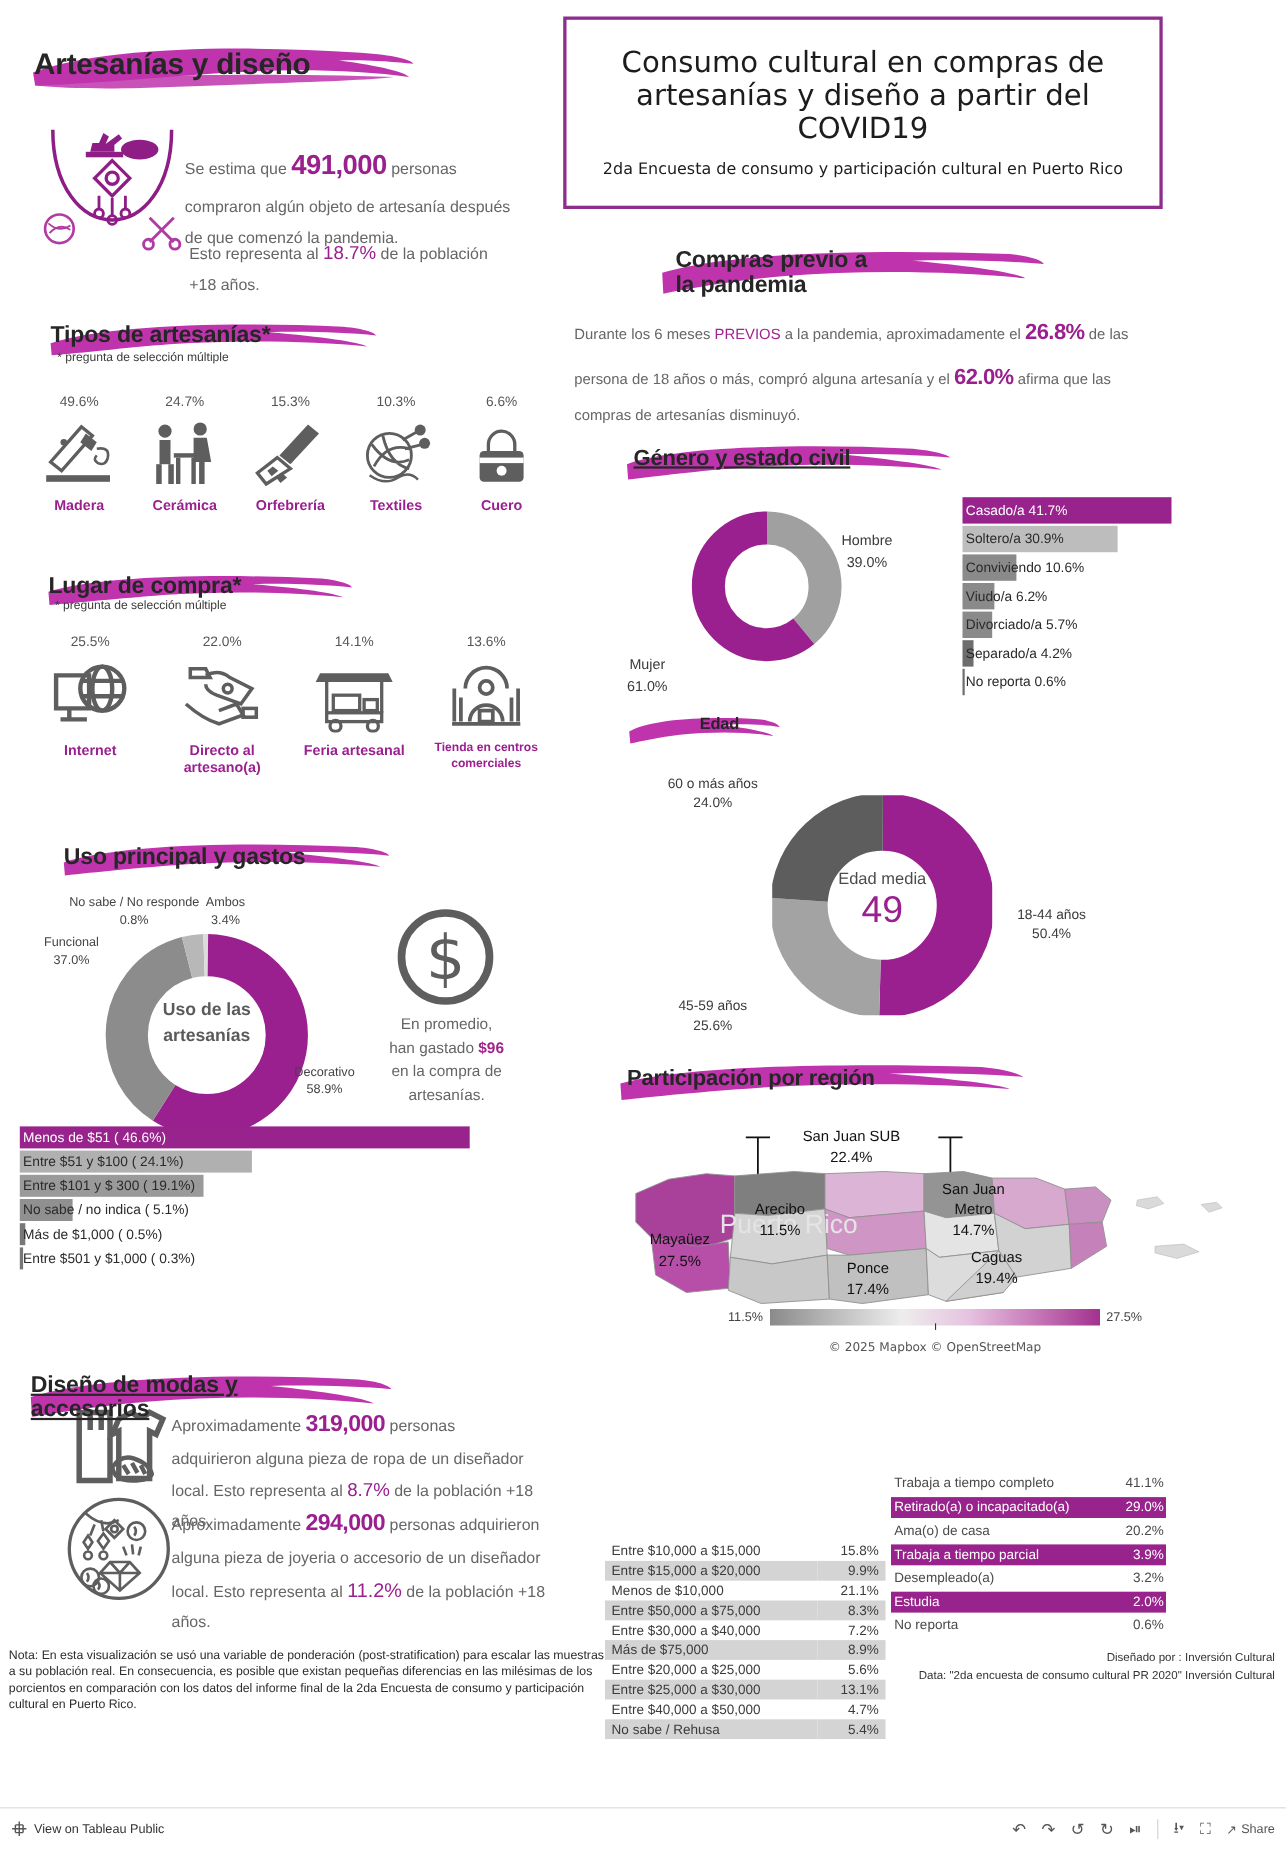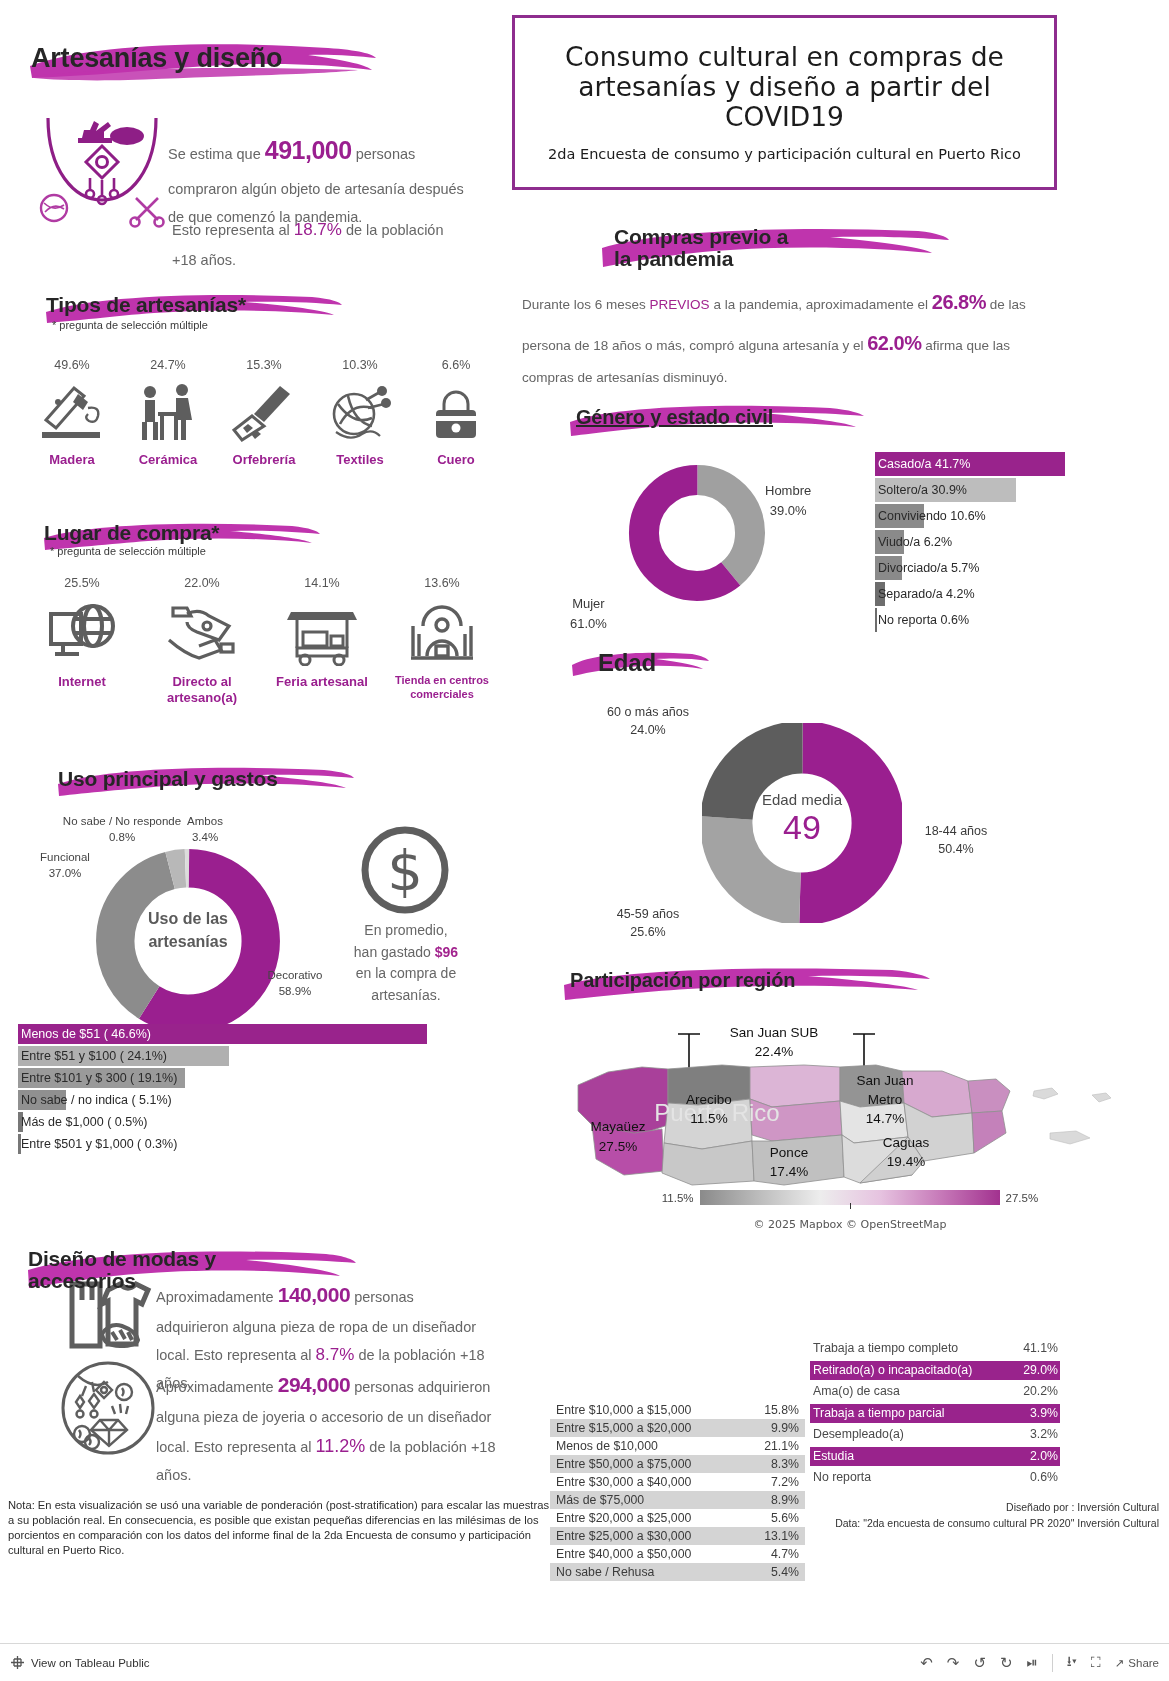--- a/index.html
+++ b/index.html
@@ -363,37 +363,37 @@
       <div class="row">
         <div class="fill" style="width:0.7%;background:#777;"></div>
         <div class="lbl">Entre $501 y $1,000 ( 0.3%)</div>
       </div>
     </div>
 
     <div class="brush-head" style="position:absolute;left:26px;top:1244px;width:330px;height:52px;">
       <svg class="stroke" viewBox="0 0 330 52" preserveAspectRatio="none">
         <path d="M2,26 C60,8 180,4 300,10 C320,12 328,16 330,19 C300,16 250,15 220,16 C270,21 306,27 314,32 C260,26 180,24 110,30 C70,33 28,40 3,44 Z" fill="#bf34ad"></path>
       </svg>
-      <div class="htxt" style="font-size:21px;padding-top:4px;padding-left:2px;width:200px;">Diseño de modas y accesorios</div>
+      <div class="htxt" style="font-size:21px;padding-top:4px;padding-left:2px;width:200px;text-decoration:underline;">Diseño de modas y accesorios</div>
     </div>
 
     <svg style="position:absolute;left:62px;top:1268px;" width="92" height="92" viewBox="0 0 92 92">
       <g fill="none" stroke="#5e5e5e" stroke-width="5">
         <path d="M10,16 h28 v62 h-28z"></path>
           <path d="M20,16 v16 M30,16 v16"></path>
         <path d="M46,22 l12,-6 q8,8 16,0 l12,6 -6,14 -6,-3 v43 h-28 v-43 l-6,3z"></path>
       </g>
       <g fill="none" stroke="#5e5e5e" stroke-width="4">
         <path d="M40,66 q8,-12 20,-8 q14,5 16,14 q-2,6 -18,6 q-16,0 -18,-12z"></path>
         <path d="M50,64 l5,8 M58,62 l5,9 M66,64 l4,8"></path>
       </g>
     </svg>
     <div class="intro-text" style="position:absolute;left:156px;top:1276px;width:330px;line-height:1.8;">
       <span>Aproximadamente</span>
-      <span class="big" style="font-size:21px;">140,000</span>
+      <span class="big" style="font-size:21px;">319,000</span>
       <span>personas adquirieron alguna pieza de ropa de un diseñador local. Esto representa al</span>
       <span class="mid">8.7%</span>
       <span>de la población +18 años.</span>
     </div>
 
     <svg style="position:absolute;left:58px;top:1358px;" width="100" height="100" viewBox="0 0 100 100">
       <circle cx="50" cy="50" r="45" fill="none" stroke="#5e5e5e" stroke-width="3"></circle>
       <g fill="none" stroke="#5e5e5e" stroke-width="2.4">
         <path d="M20,18 q16,14 30,6 M28,28 l-4,10 M34,24 l2,10"></path>
         <path d="M22,38 l4,6 -4,6 -4,-6z"></path>
@@ -496,21 +496,21 @@
       <div class="row" style="height:24px;margin-bottom:2px;">
         <div class="fill" style="width:1%;background:#6d6d6d;"></div>
         <div class="lbl" style="line-height:24px;">No reporta 0.6%</div>
       </div>
     </div>
 
     <div class="brush-head" style="position:absolute;left:60px;top:647px;width:140px;height:36px;">
       <svg class="stroke" viewBox="0 0 140 36" preserveAspectRatio="none">
         <path d="M2,18 C24,6 76,4 122,7 C132,9 137,11 139,14 C122,11 100,11 86,12 C112,15 128,19 133,22 C108,18 76,18 48,21 C30,23 12,27 3,29 Z" fill="#bf34ad"></path>
       </svg>
-      <div class="htxt" style="font-size:24px;padding-top:4px;padding-left:28px;">Edad</div>
+      <div class="htxt" style="font-size:15px;padding-top:4px;padding-left:28px;text-align:center;">Edad</div>
     </div>
 
     <div class="donut-wrap" style="position:absolute;left:192px;top:723px;width:200px;height:200px;">
       <svg width="200" height="200" viewBox="0 0 42 42">
         <circle cx="21" cy="21" r="15.915" fill="transparent" stroke="#9a1f8f" stroke-width="11" stroke-dasharray="50.4 49.6" stroke-dashoffset="25"></circle>
         <circle cx="21" cy="21" r="15.915" fill="transparent" stroke="#a3a3a3" stroke-width="11" stroke-dasharray="25.6 74.4" stroke-dashoffset="-25.4"></circle>
         <circle cx="21" cy="21" r="15.915" fill="transparent" stroke="#5d5d5d" stroke-width="11" stroke-dasharray="24 76" stroke-dashoffset="-51"></circle>
       </svg>
       <div class="donut-center" style="top:68px;">
         <div style="font-size:15px;color:#4a4a4a;">Edad media</div>

